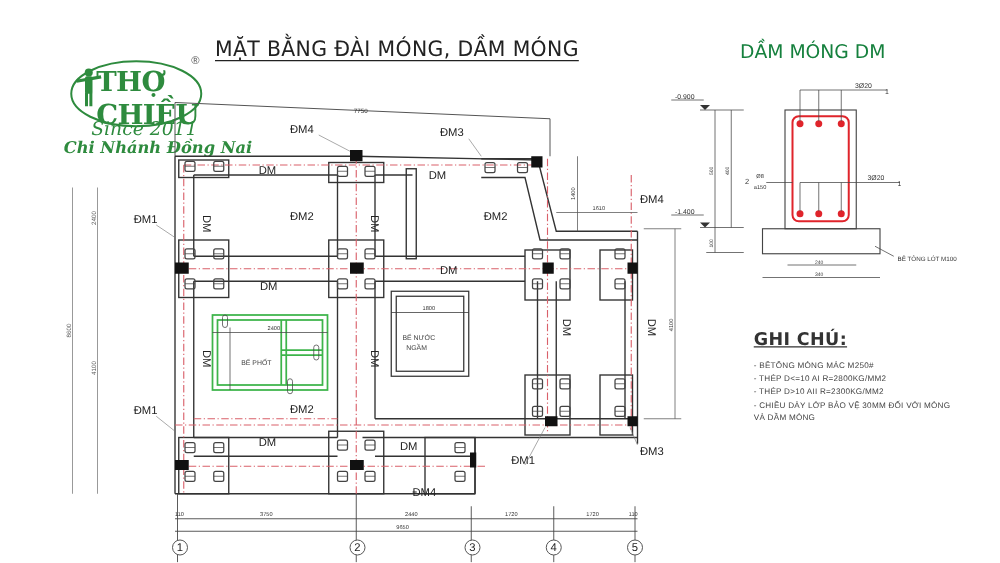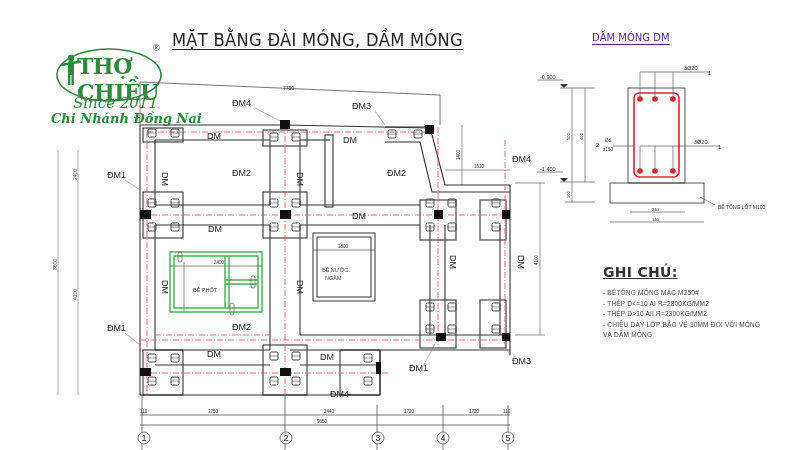--- a/index.html
+++ b/index.html
@@ -1,20 +1,20 @@
 <!DOCTYPE html>
 <html><head>
 <meta charset="utf-8">
 <style>
   html, body { margin:0; padding:0; background:#ffffff; }
   body { width:800px; height:450px; overflow:hidden; position:relative; font-family:"Liberation Sans", sans-serif; }
   .stage { position:absolute; left:0; top:0; width:800px; height:450px; }
   svg text { font-family:"Liberation Sans", sans-serif; }
   .title-main { position:absolute; left:172px; top:30px; font-size:17px; font-weight:400; letter-spacing:0.3px; color:#222; text-decoration:underline; text-underline-offset:3px; font-family:"DejaVu Sans", sans-serif; transform:scaleX(0.96); transform-origin:left top; }
-  .title-side { position:absolute; left:592px; top:32px; font-size:10px; color:#4c1d95; text-decoration:underline; text-underline-offset:3px; font-family:"DejaVu Sans", sans-serif; }
+  .title-side { position:absolute; left:592px; top:32px; font-size:15px; color:#15803d; text-underline-offset:3px; font-family:"DejaVu Sans", sans-serif; }
   .notes { position:absolute; left:603px; top:264px; width:200px; color:#333; }
   .notes .head { font-size:14px; font-weight:700; text-decoration:underline; font-family:"DejaVu Sans", sans-serif; margin-bottom:8px; letter-spacing:0.3px; }
   .notes .item { font-size:6.5px; line-height:10.6px; letter-spacing:0.2px; color:#444; }
   .logo { position:absolute; left:55px; top:45px; width:115px; height:90px; }
   .logo-name { position:absolute; left:22px; top:8px; font-size:22px; font-weight:700; color:#2e8b3e; font-family:"DejaVu Serif", serif; letter-spacing:-0.5px; }
   .logo-since { position:absolute; left:18px; top:49px; font-size:15px; font-style:italic; color:#2e8b3e; font-family:"DejaVu Serif", serif; white-space:nowrap; }
   .logo-branch { position:absolute; left:-4px; top:66px; font-size:13px; font-weight:700; font-style:italic; color:#2e8b3e; font-family:"DejaVu Serif", serif; white-space:nowrap; }
   .logo-reg { position:absolute; left:98px; top:-2px; font-size:9px; color:#555; }
 </style>
 </head>

